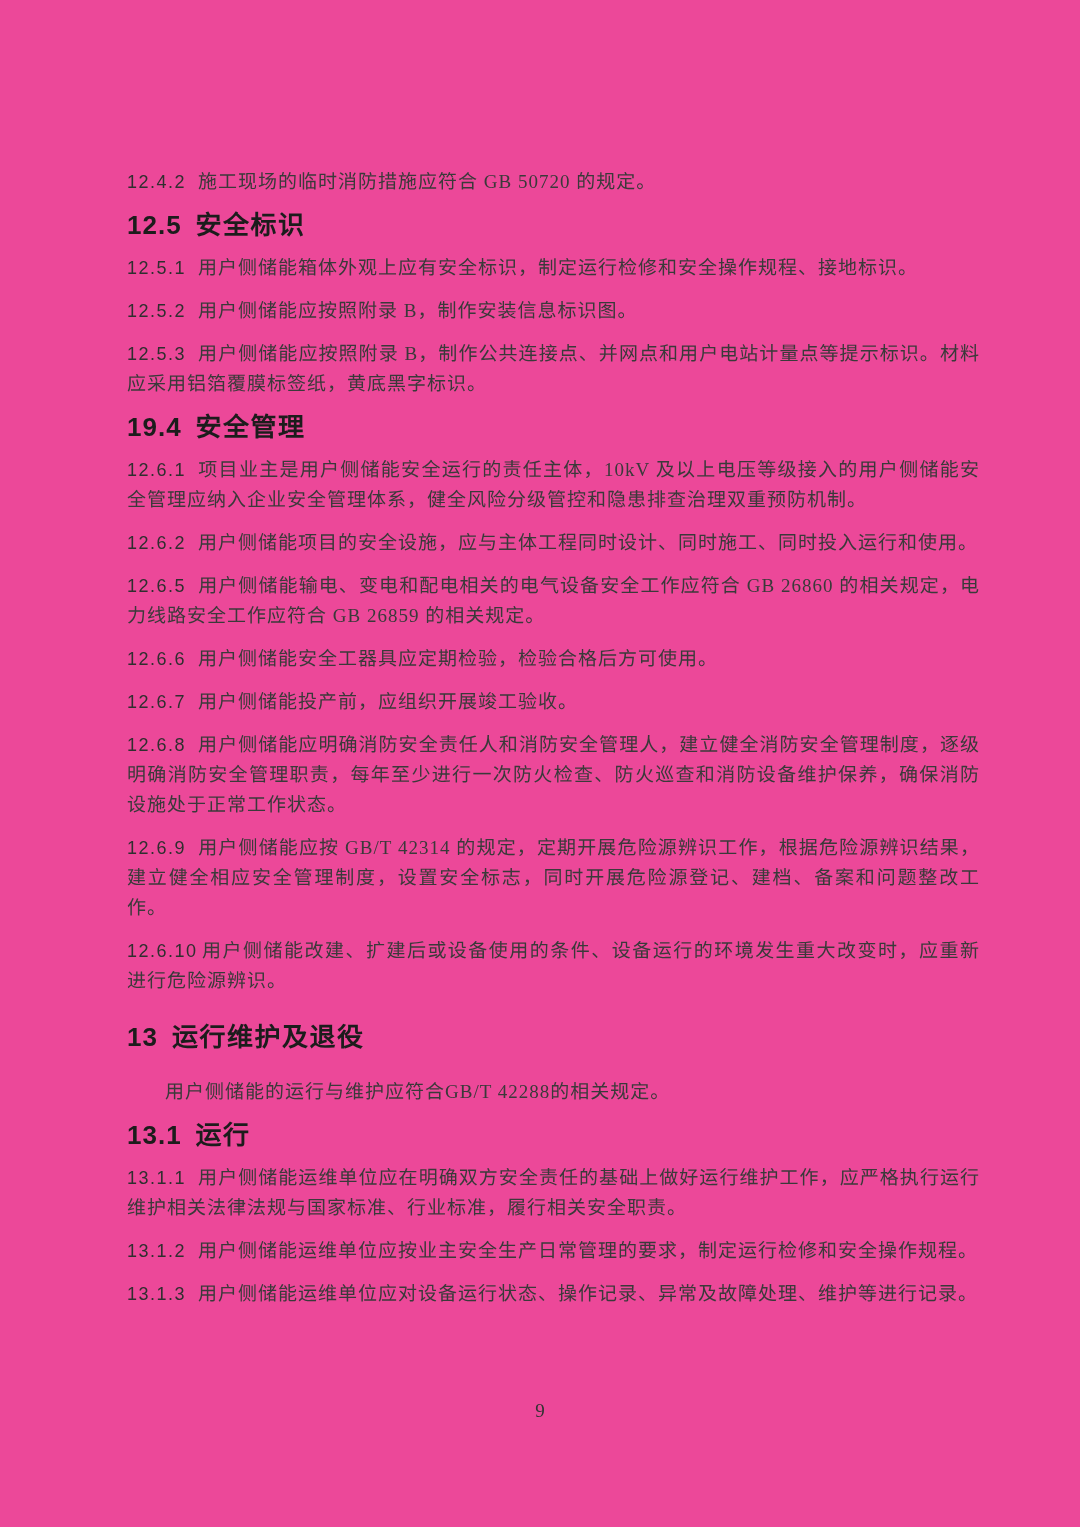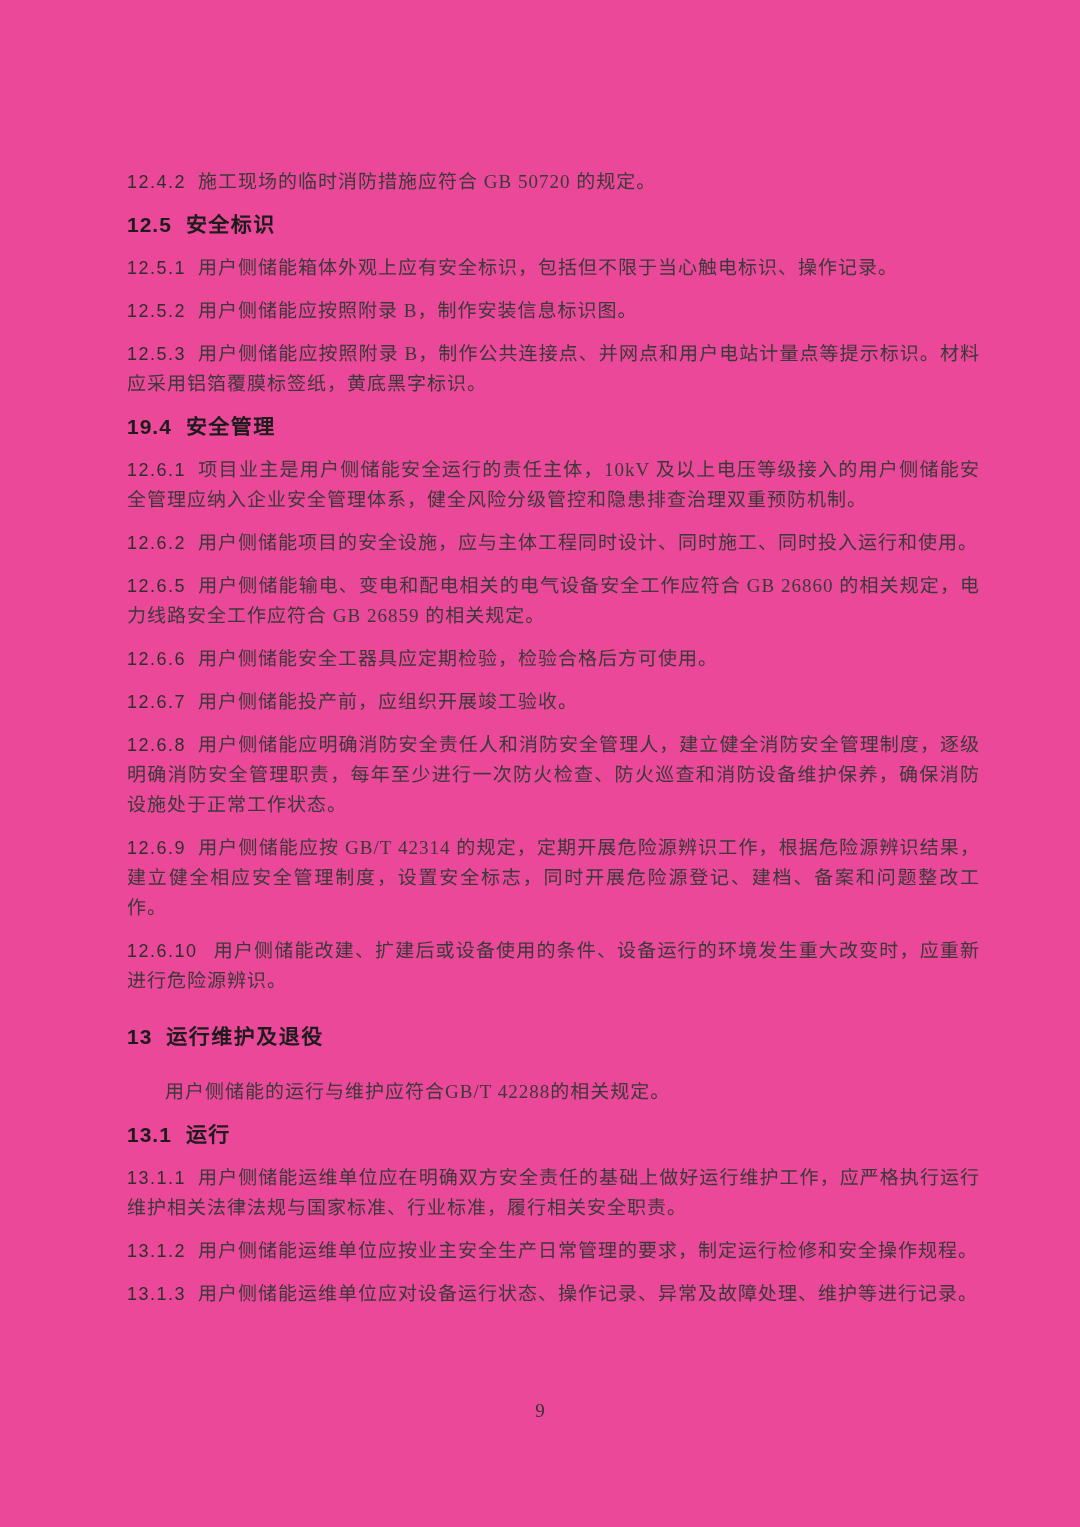--- a/index.html
+++ b/index.html
@@ -31,27 +31,27 @@
     text-align: justify;
     margin: 0 0 13px 0;
   }
   .clause .num {
     font-family: "Liberation Sans", "DejaVu Sans", sans-serif;
     font-size: 18px;
     letter-spacing: 1.5px;
     color: #2f2f2f;
     margin-right: 12px;
   }
-  .clause.tight .num { margin-right: 16px; }
+  .clause.tight .num { margin-right: 4px; }
 
   
   .heading {
     font-family: "Liberation Sans", "DejaVu Sans", sans-serif;
     font-weight: 700;
-    font-size: 21px;
+    font-size: 26px;
     line-height: 30px;
     letter-spacing: 1.5px;
     color: #1c1c1c;
     margin: 0 0 13px 0;
   }
   .heading .num {
     letter-spacing: 1px;
     margin-right: 14px;
   }
 
@@ -76,21 +76,21 @@
 </head>
 <body>
 
 <div class="page">
   <main class="content">
 
     <p class="clause"><span class="num">12.4.2</span><span class="txt">施工现场的临时消防措施应符合 GB 50720 的规定。</span></p>
 
     <h3 class="heading"><span class="num">12.5</span><span class="txt">安全标识</span></h3>
 
-    <p class="clause"><span class="num">12.5.1</span><span class="txt">用户侧储能箱体外观上应有安全标识，包括但不限于当心触电标识、操作记录。</span></p>
+    <p class="clause"><span class="num">12.5.1</span><span class="txt">用户侧储能箱体外观上应有安全标识，制定运行检修和安全操作规程、接地标识。</span></p>
 
     <p class="clause"><span class="num">12.5.2</span><span class="txt">用户侧储能应按照附录 B，制作安装信息标识图。</span></p>
 
     <p class="clause"><span class="num">12.5.3</span><span class="txt">用户侧储能应按照附录 B，制作公共连接点、并网点和用户电站计量点等提示标识。材料应采用铝箔覆膜标签纸，黄底黑字标识。</span></p>
 
     <h3 class="heading"><span class="num">19.4</span><span class="txt">安全管理</span></h3>
 
     <p class="clause"><span class="num">12.6.1</span><span class="txt">项目业主是用户侧储能安全运行的责任主体，10kV 及以上电压等级接入的用户侧储能安全管理应纳入企业安全管理体系，健全风险分级管控和隐患排查治理双重预防机制。</span></p>
 
     <p class="clause"><span class="num">12.6.2</span><span class="txt">用户侧储能项目的安全设施，应与主体工程同时设计、同时施工、同时投入运行和使用。</span></p>

